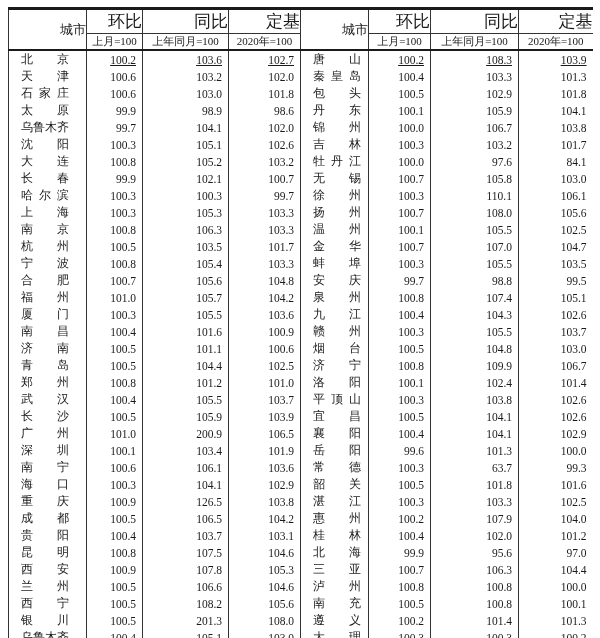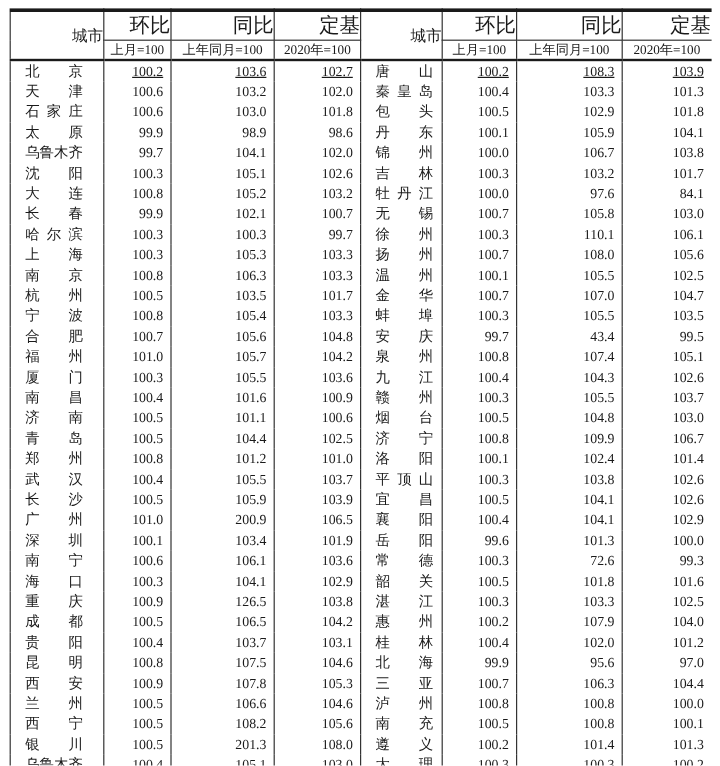--- a/index.html
+++ b/index.html
@@ -212,21 +212,21 @@
         <td class="c-num">105.5</td>
         <td class="c-num last-col">103.5</td>
       </tr>
       <tr>
         <td class="c-city"><span class="city-name">合肥</span></td>
         <td class="c-num">100.7</td>
         <td class="c-num">105.6</td>
         <td class="c-num">104.8</td>
         <td class="c-city"><span class="city-name">安庆</span></td>
         <td class="c-num">99.7</td>
-        <td class="c-num">43.4</td>
+        <td class="c-num">98.8</td>
         <td class="c-num last-col">99.5</td>
       </tr>
       <tr>
         <td class="c-city"><span class="city-name">福州</span></td>
         <td class="c-num">101.0</td>
         <td class="c-num">105.7</td>
         <td class="c-num">104.2</td>
         <td class="c-city"><span class="city-name">泉州</span></td>
         <td class="c-num">100.8</td>
         <td class="c-num">107.4</td>
@@ -322,21 +322,21 @@
         <td class="c-num">101.3</td>
         <td class="c-num last-col">100.0</td>
       </tr>
       <tr>
         <td class="c-city"><span class="city-name">南宁</span></td>
         <td class="c-num">100.6</td>
         <td class="c-num">106.1</td>
         <td class="c-num">103.6</td>
         <td class="c-city"><span class="city-name">常德</span></td>
         <td class="c-num">100.3</td>
-        <td class="c-num">72.6</td>
+        <td class="c-num">63.7</td>
         <td class="c-num last-col">99.3</td>
       </tr>
       <tr>
         <td class="c-city"><span class="city-name">海口</span></td>
         <td class="c-num">100.3</td>
         <td class="c-num">104.1</td>
         <td class="c-num">102.9</td>
         <td class="c-city"><span class="city-name">韶关</span></td>
         <td class="c-num">100.5</td>
         <td class="c-num">101.8</td>

